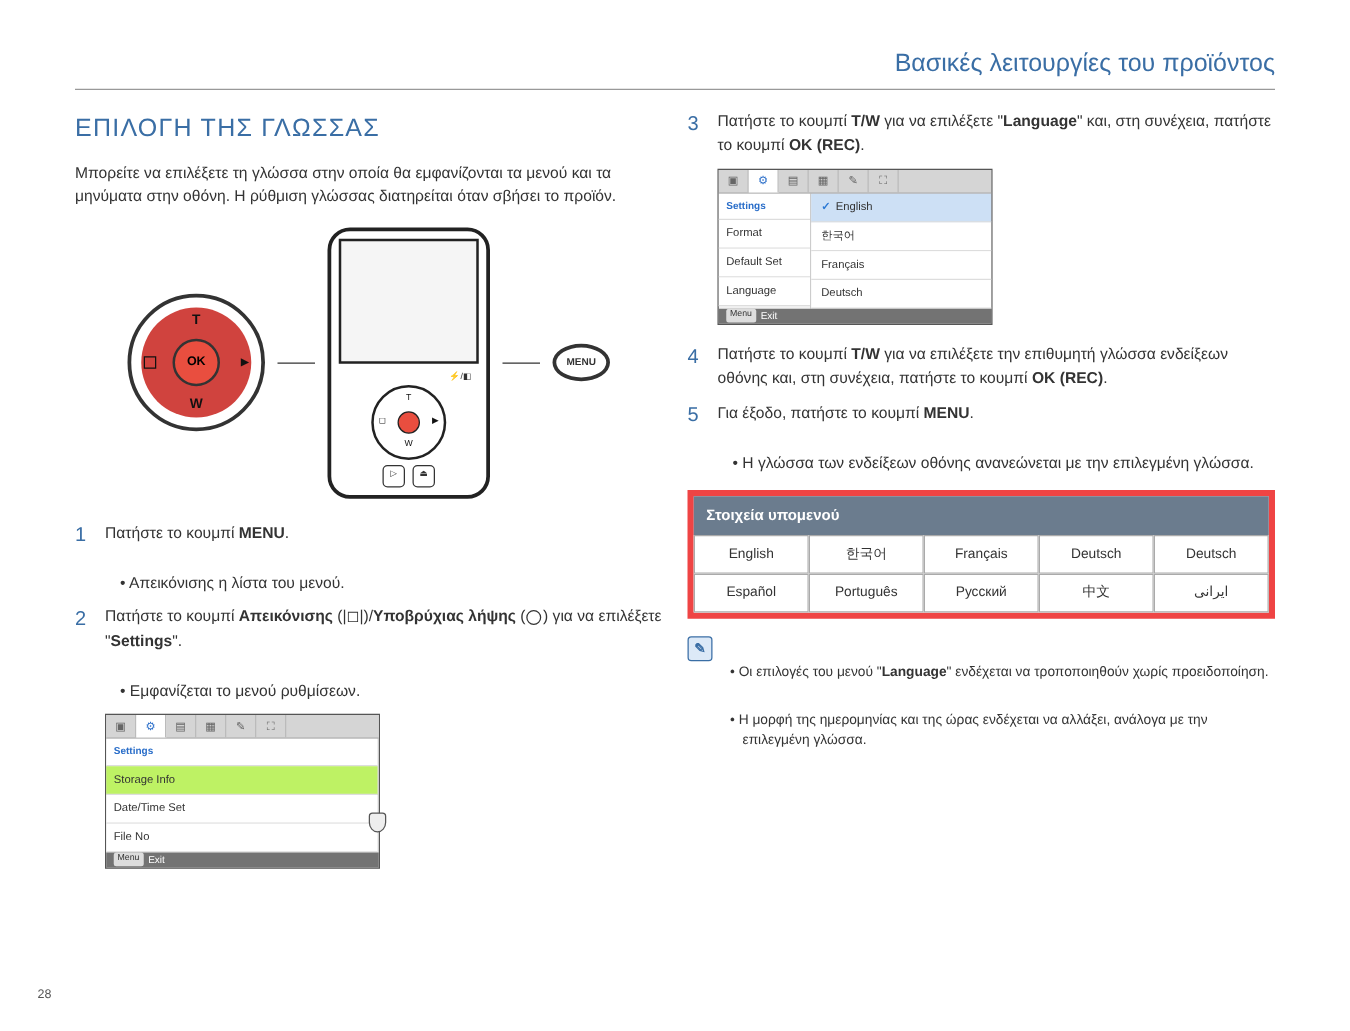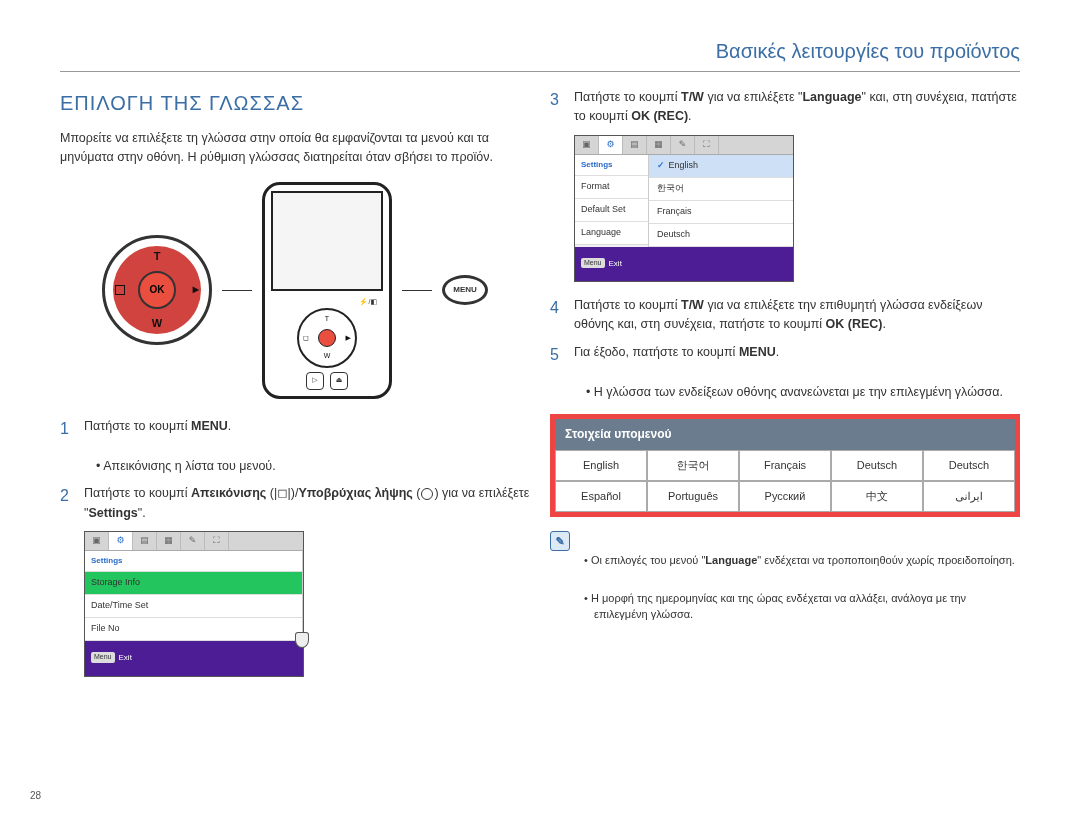--- a/index.html
+++ b/index.html
@@ -110,26 +110,26 @@
     border: 1px solid #555; width: 220px; background:#f0f0f0;
     display:flex; flex-direction:column; font-size:9px; margin-left:24px; margin-top:8px;
   }
   .sp-tabs{display:flex;background:#d5d5d5;border-bottom:1px solid #aaa;}
   .sp-tab{width:24px;height:18px;border-right:1px solid #bbb;display:flex;align-items:center;justify-content:center;color:#666;}
   .sp-tab.active{background:#fff;color:#2a6ec9;}
   .sp-body{display:flex;}
   .sp-left{width:74px;border-right:1px solid #ccc;}
   .sp-row{padding:4px 6px;border-bottom:1px solid #ddd;background:#fff;color:#333;}
   .sp-row.header{color:#2a6ec9;font-weight:bold;font-size:8px;}
-  .sp-row.sel{background:#22c55e;}
+  .sp-row.sel{background:#bef264;}
   .sp-right{flex:1;}
   .sp-lang-row{padding:4px 8px;border-bottom:1px solid #ddd;background:#fff;display:flex;align-items:center;gap:4px;}
   .sp-lang-row.sel{background:#cde0f5;}
   .check{color:#2a78d4;font-weight:bold;font-size:9px;}
-  .sp-footer{background:#4c1d95;color:#fff;padding:11px 6px;font-size:8px;display:flex;gap:4px;align-items:flex-start;}
+  .sp-footer{background:#737373;color:#fff;padding:0 6px;font-size:8px;display:flex;gap:4px;align-items:center;}
   .menu-chip{background:#ddd;color:#333;padding:0 3px;border-radius:2px;font-size:7px;}
   .submenu-box {
     border:5px solid #ef4444;margin-top:12px;
   }
   .submenu-header{
     background:#6b7c8e;color:#fff;font-weight:bold;padding:6px 10px;font-size:12px;
   }
   .submenu-grid{
     display:grid;grid-template-columns:repeat(5,1fr);
   }
@@ -205,20 +205,21 @@
       <div class="step-body">
         <span>Πατήστε το κουμπί </span><b>MENU</b><span>.</span>
         <div class="bullet">Απεικόνισης η λίστα του μενού.</div>
       </div>
     </div>
 
     <div class="step">
       <div class="step-num">2</div>
       <div class="step-body">
         <span>Πατήστε το κουμπί </span><b>Απεικόνισης</b><span> (|◻|)/</span><b>Υποβρύχιας λήψης</b><span> (</span><span class="icon-inline icon-round"></span><span>) για να επιλέξετε "</span><b>Settings</b><span>".</span>
+        <div class="bullet">Εμφανίζεται το μενού ρυθμίσεων.</div>
       </div>
     </div>
 
     <div class="screenshot-panel" style="position:relative;">
       <div class="sp-tabs">
         <div class="sp-tab">▣</div>
         <div class="sp-tab active">⚙</div>
         <div class="sp-tab">▤</div>
         <div class="sp-tab">▦</div>
         <div class="sp-tab">✎</div>

